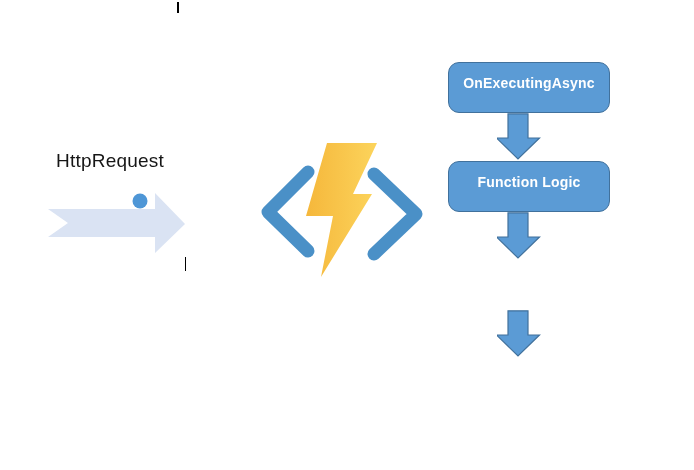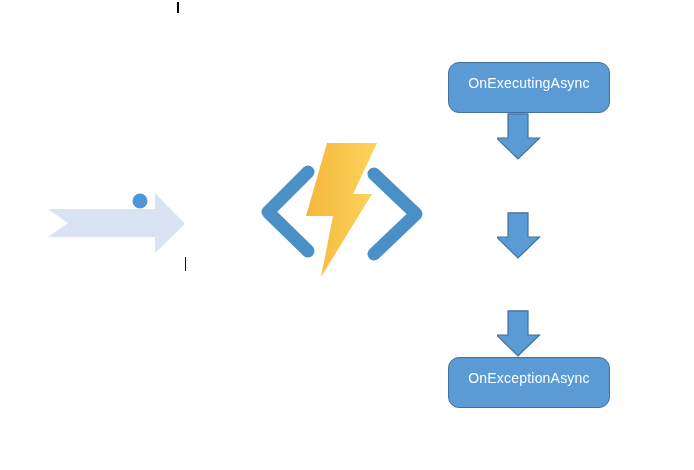--- a/index.html
+++ b/index.html
@@ -52,34 +52,35 @@
     border: 1.5px solid var(--box-border, #41719C);
     border-radius: 11px;
     display: flex;
     align-items: center;
     justify-content: center;
     padding-bottom: 10px;
   }
   .pipe-label {
     color: var(--box-text, #ffffff);
     font-size: 14px;
-    font-weight: normal;
+    font-weight: bold;
     letter-spacing: 0.2px;
     white-space: nowrap;
   }
   .connector {
     position: absolute;
     left: 497px;
   }
 </style>
 </head>
 <body>
 
 <div class="stage">
 
+  <div class="http-label">HttpRequest</div>
 
   <svg class="req-arrow-svg" width="140" height="64" viewBox="0 0 140 64">
     <polygon points="0,17 107,17 107,1 137,32 107,61 107,45 0,45 20,31" fill="var(--request-arrow-fill, #DAE3F3)"></polygon>
     <circle cx="92" cy="9" r="7.5" fill="var(--request-dot, #4E96D6)"></circle>
   </svg>
 
   <div class="caret top"></div>
   <div class="caret mid"></div>
 
   <svg class="logo-svg" width="166" height="156" viewBox="0 0 166 156">
@@ -97,27 +98,27 @@
   </svg>
 
   <div class="pipe-box" style="top:62px">
     <span class="pipe-label">OnExecutingAsync</span>
   </div>
 
   <svg class="connector" style="top:113px" width="44" height="47" viewBox="0 0 44 47">
     <polygon points="11,0.8 31,0.8 31,25 42.5,25 21,46 -0.5,25 11,25" fill="var(--connector-fill, #5B9BD5)" stroke="var(--connector-border, #41719C)" stroke-width="1.2"></polygon>
   </svg>
 
+  <div class="pipe-box" style="top:161px">
+    <span class="pipe-label">Function Logic</span>
+  </div>
 
   <svg class="connector" style="top:212px" width="44" height="47" viewBox="0 0 44 47">
     <polygon points="11,0.8 31,0.8 31,25 42.5,25 21,46 -0.5,25 11,25" fill="var(--connector-fill, #5B9BD5)" stroke="var(--connector-border, #41719C)" stroke-width="1.2"></polygon>
   </svg>
 
 
   <svg class="connector" style="top:310px" width="44" height="47" viewBox="0 0 44 47">
     <polygon points="11,0.8 31,0.8 31,25 42.5,25 21,46 -0.5,25 11,25" fill="var(--connector-fill, #5B9BD5)" stroke="var(--connector-border, #41719C)" stroke-width="1.2"></polygon>
   </svg>
 
-  <div class="pipe-box" style="top:357px">
-    <span class="pipe-label">OnExceptionAsync</span>
-  </div>
 
 </div>
 
 </body></html>

